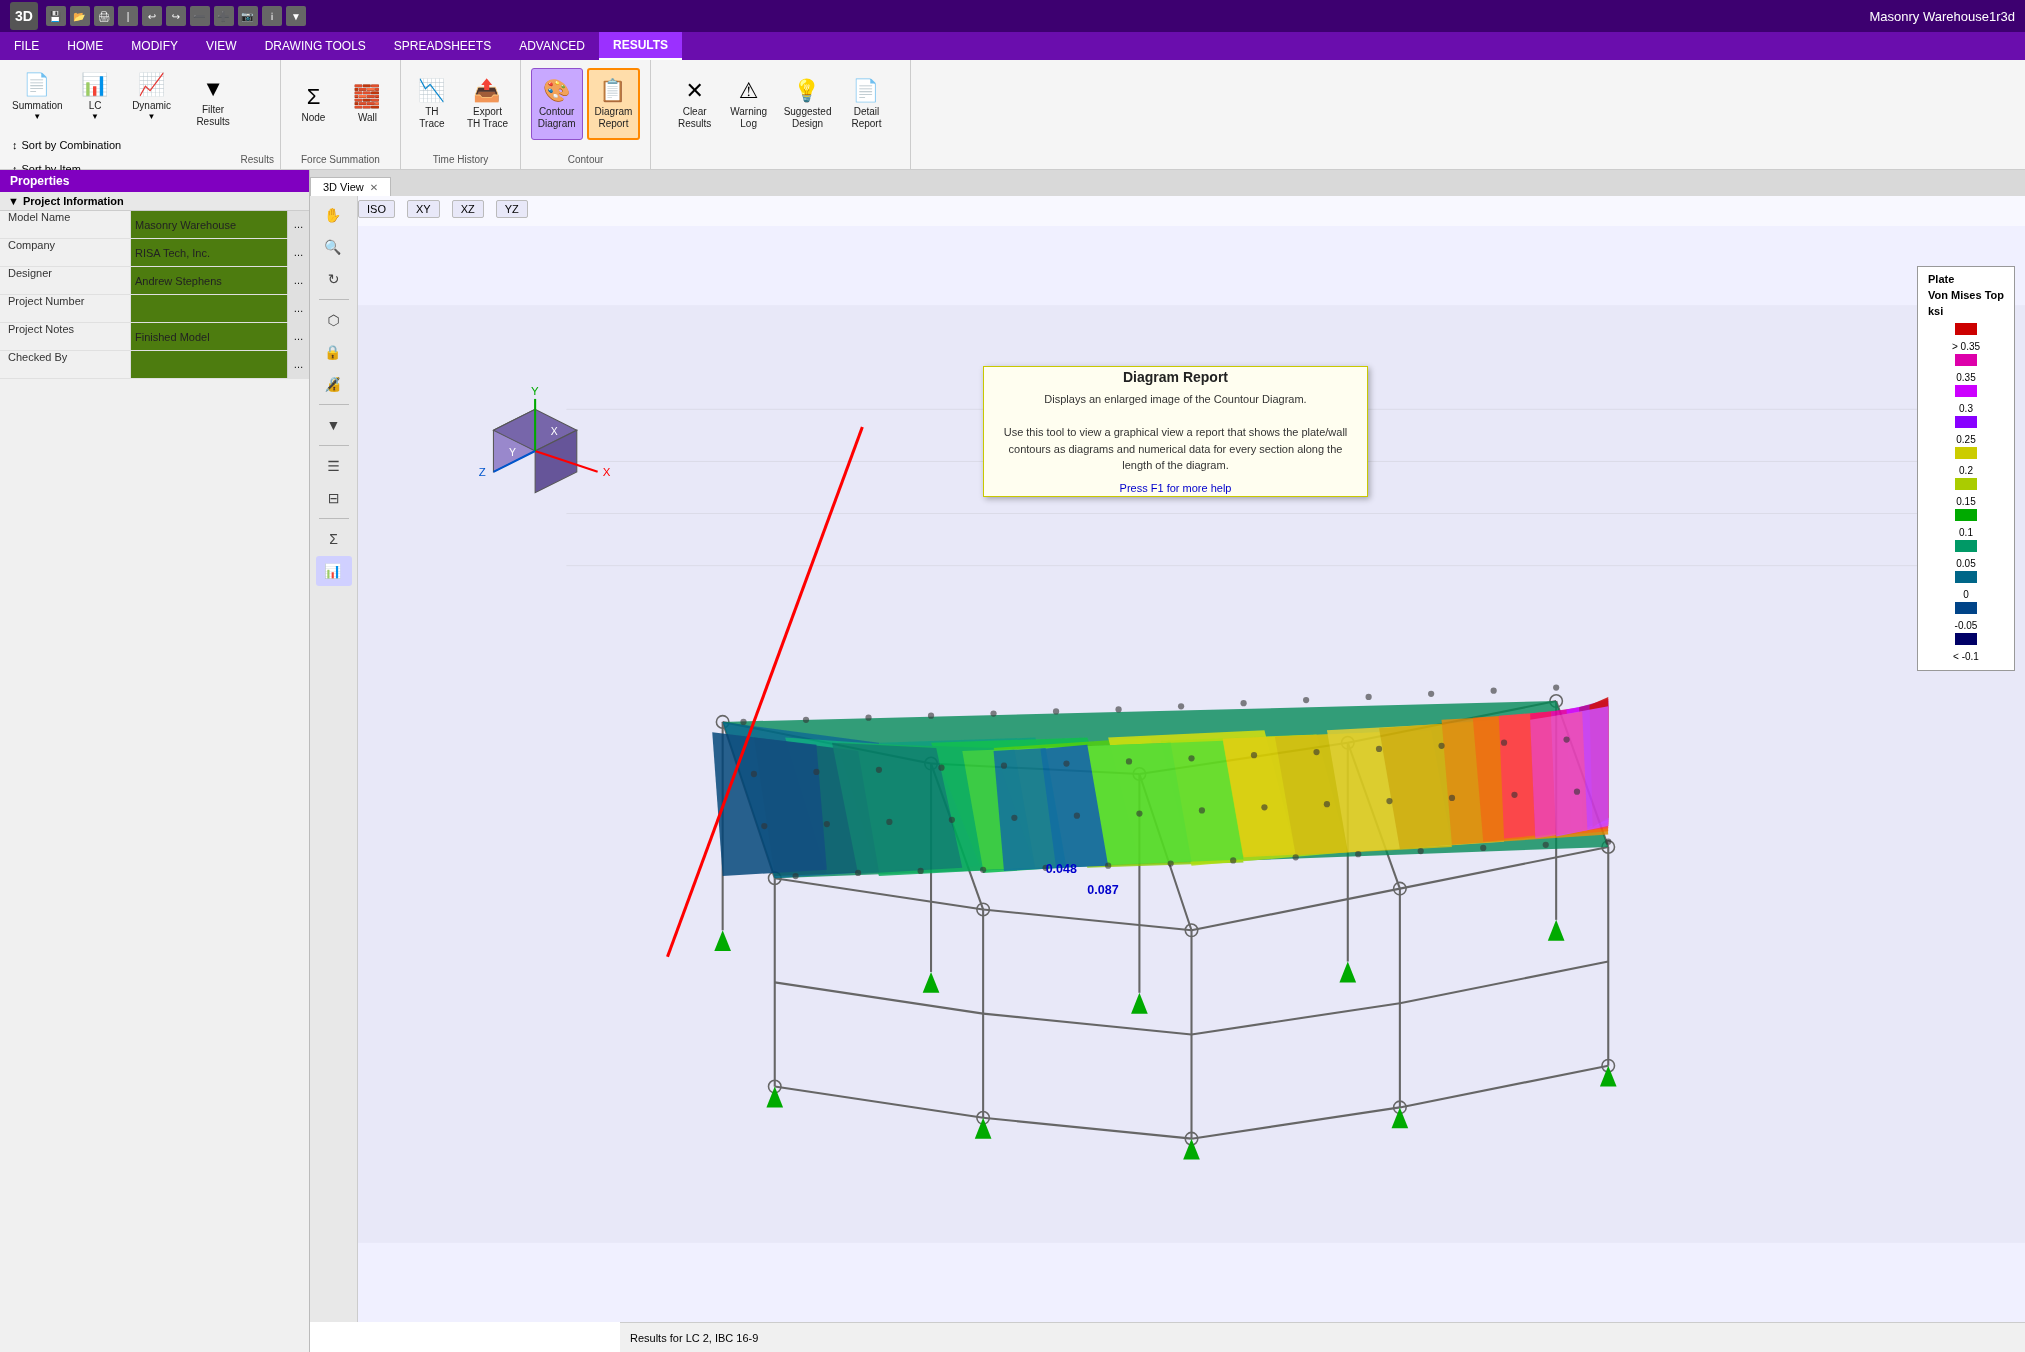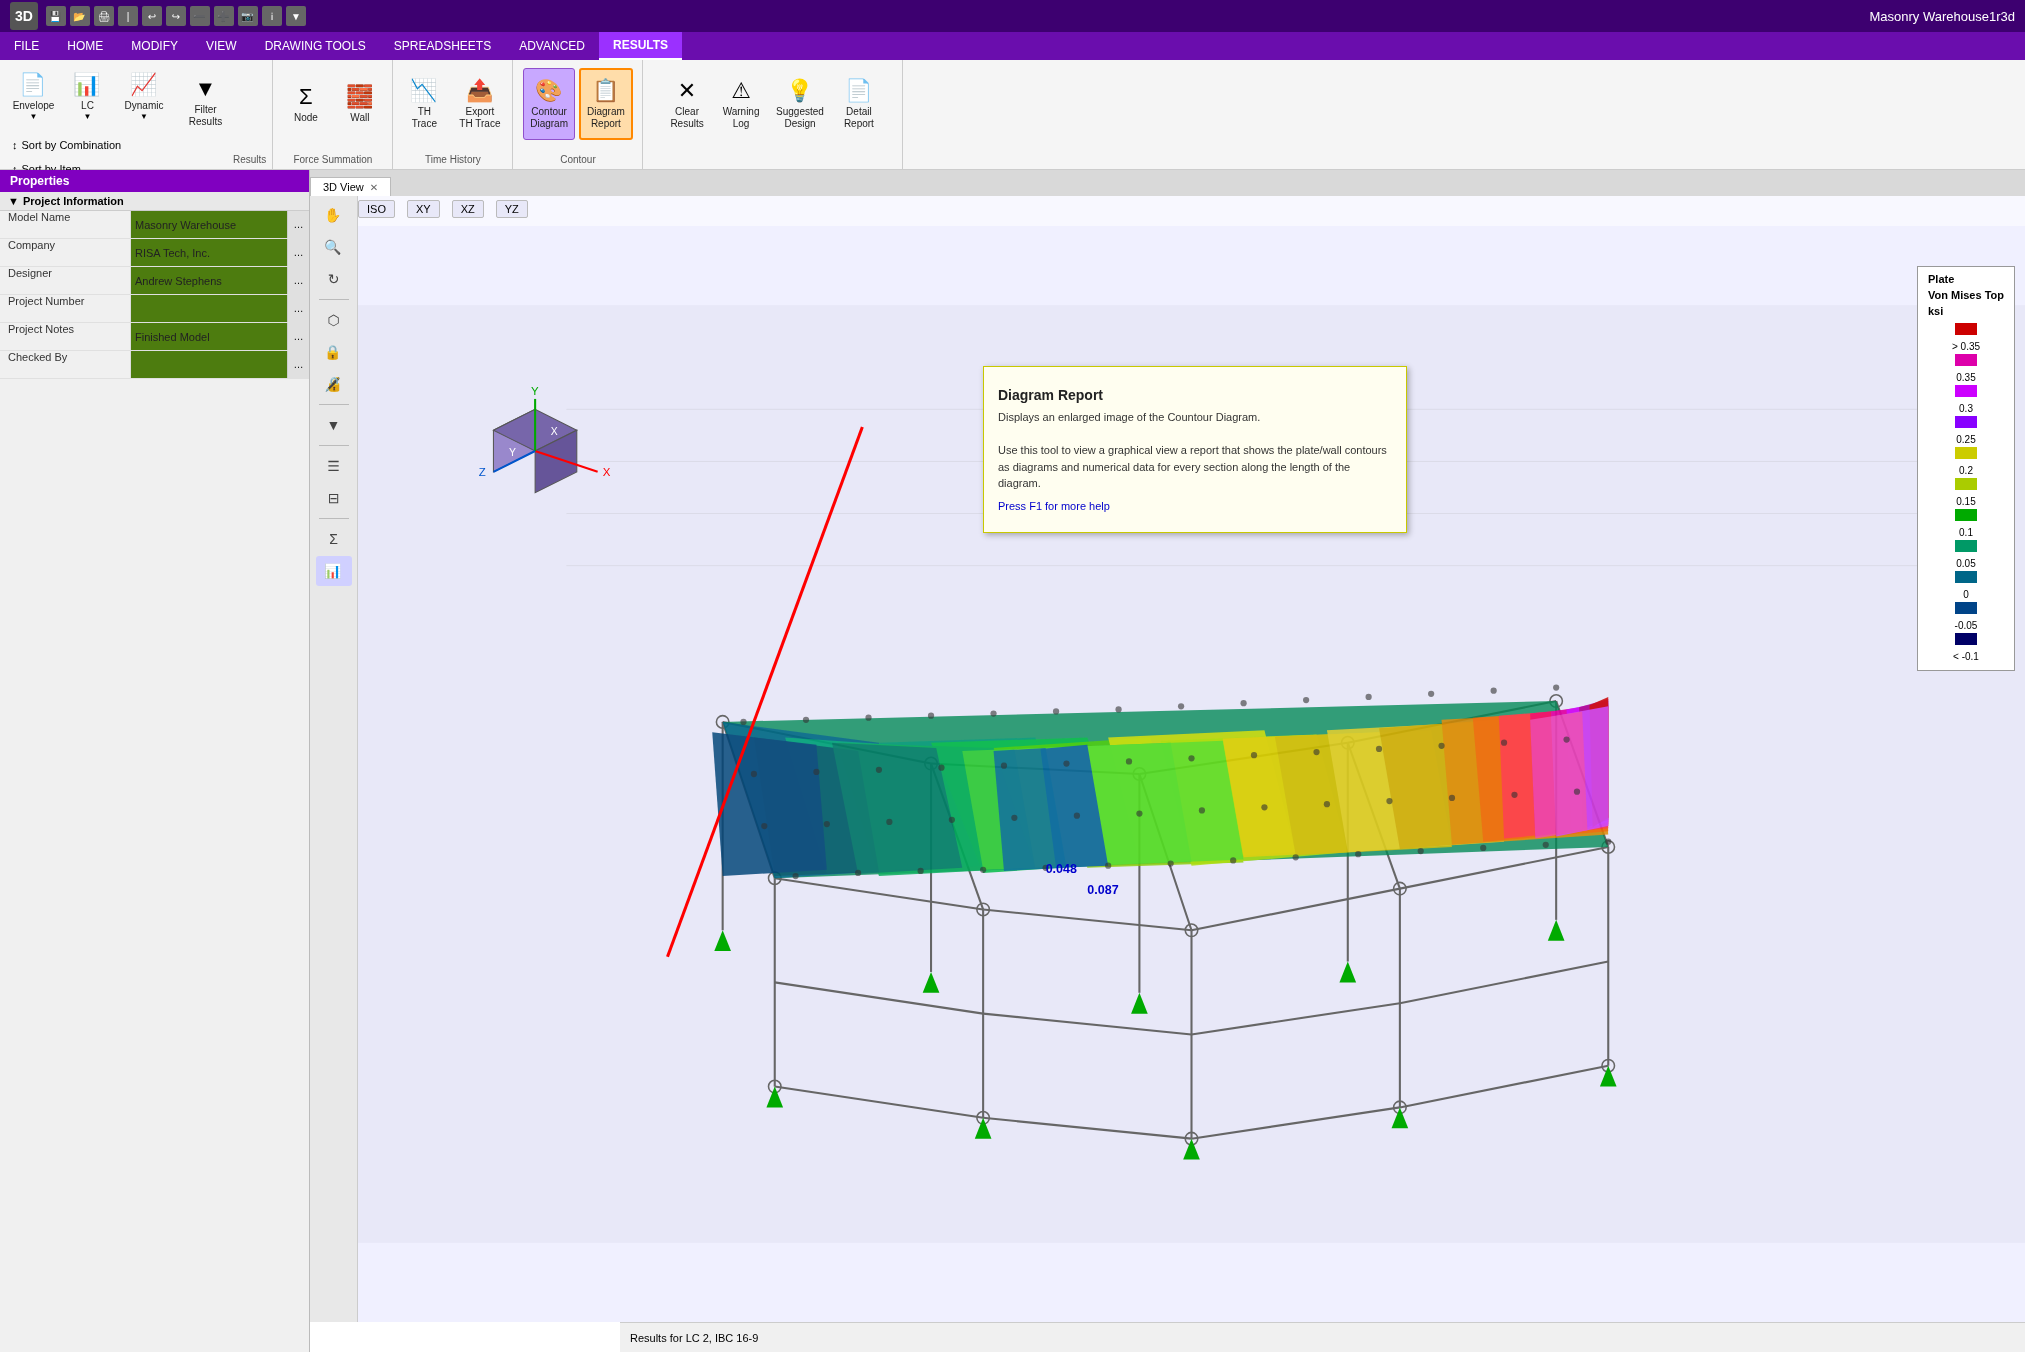--- a/index.html
+++ b/index.html
@@ -111,22 +111,22 @@
     .legend-color { width: 22px; height: 12px; }
 
     
     #status-bar {
       position: absolute; left: 310px; bottom: 0; right: 0; height: 30px; background: #f0f0f0;
       border-top: 1px solid #ccc; display: flex; align-items: center; padding: 0 10px; font-size: 11px;
     }
 
     
     #tooltip {
-      position: absolute; left: 625px; top: 140px; width: 424px; background: #fffef0;
-      border: 1px solid #c8c800; box-shadow: 2px 2px 6px rgba(0,0,0,0.3); z-index: 100; padding: 20px 14px;
+      position: absolute; left: 625px; top: 140px; width: 385px; background: #fffef0;
+      border: 1px solid #c8c800; box-shadow: 2px 2px 6px rgba(0,0,0,0.3); z-index: 100; padding: 2px 14px; text-align: center;
     }
     .tooltip-title { font-size: 14px; font-weight: bold; color: #222; margin-bottom: 6px; }
     .tooltip-body { font-size: 11px; color: #333; line-height: 1.5; }
     .tooltip-help { font-size: 11px; color: #0000cc; margin-top: 8px; }
 
     
     #pointer-line {
       position: absolute; left: 310px; top: 0; width: 700px; height: 700px; pointer-events: none; z-index: 99;
     }
 
@@ -173,21 +173,21 @@
 </div>
 
 <div id="ribbon">
 
   <div class="ribbon-group" style="min-width:260px;flex-direction:row;align-items:flex-start;padding-top:6px;">
     <div style="display:flex;flex-direction:column;gap:4px;">
       <div style="display:flex;gap:4px;">
 
         <div class="ribbon-btn" style="height:60px;min-width:55px;">
           <span style="font-size:22px;">📄</span>
-          <span class="ribbon-btn-label">Envelope</span>
+          <span class="ribbon-btn-label">Summation</span>
           <span style="font-size:8px;">▼</span>
         </div>
 
         <div class="ribbon-btn" style="height:60px;min-width:45px;">
           <span style="font-size:22px;">📊</span>
           <span class="ribbon-btn-label">LC</span>
           <span style="font-size:8px;">▼</span>
         </div>
 
         <div class="ribbon-btn" style="height:60px;min-width:60px;">

